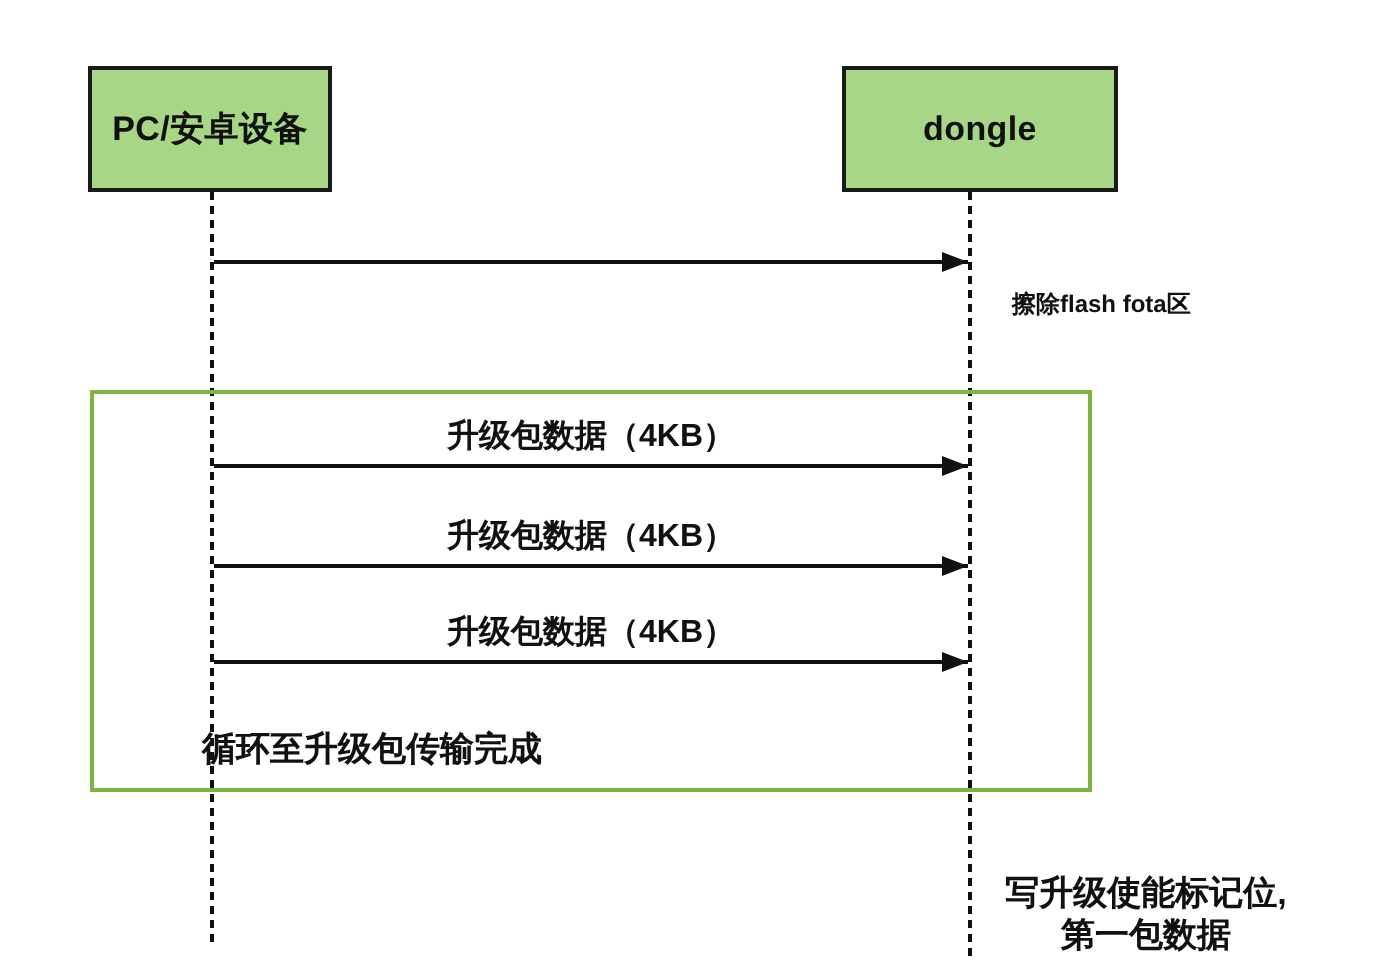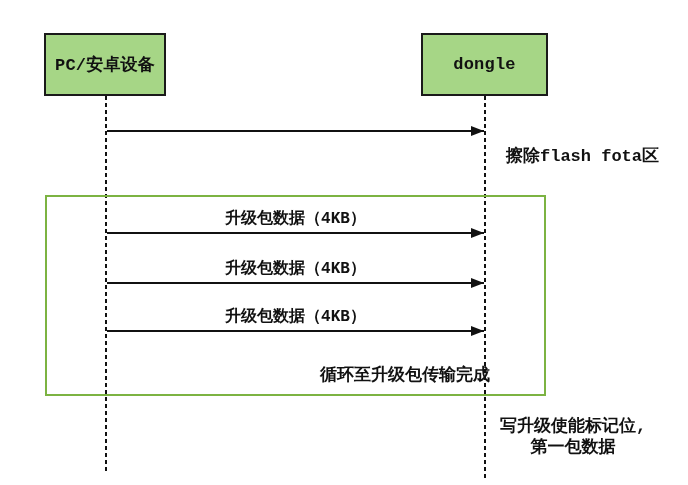--- a/index.html
+++ b/index.html
@@ -1,21 +1,21 @@
 <!DOCTYPE html>
 <html style="--actor-fill: #A6D686; --actor-border: #1A1A1A; --loop-border: #7CB342; --line: #111111; --background: #FFFFFF;"><head>
 <meta charset="utf-8">
 <style>
   :root {
     --actor-fill: #A6D686;
     --actor-border: #1A1A1A;
     --loop-border: #7CB342;
     --line: #111111;
   }
-  * { margin: 0; padding: 0; box-sizing: border-box; font-family: Liberation Mono, monospace; }
+  * { margin: 0; padding: 0; box-sizing: border-box; }
   html, body { background: #ffffff; }
   body {
     font-family: "Liberation Sans", "DejaVu Sans", sans-serif;
     -webkit-font-smoothing: antialiased;
   }
   .canvas {
     position: relative;
     width: 688px;
     height: 485px;
     background: #ffffff;
@@ -30,21 +30,21 @@
     border: 2px solid var(--actor-border);
     display: flex;
     align-items: center;
     justify-content: center;
     font-size: 17px;
     font-weight: 700;
     color: #111;
     letter-spacing: 0.2px;
   }
   .actor.pc { left: 44px; width: 122px; }
-  .actor.dongle { left: 421px; width: 127px; }
+  .actor.dongle { left: 421px; width: 138px; }
   
   .lifeline {
     position: absolute;
     width: 2px;
     background: repeating-linear-gradient(
       to bottom,
       var(--line) 0px, var(--line) 4px,
       transparent 4px, transparent 7px
     );
   }
@@ -90,43 +90,43 @@
     top: -4px;
     width: 0;
     height: 0;
     border-top: 5px solid transparent;
     border-bottom: 5px solid transparent;
     border-left: 13px solid var(--line);
   }
   
   .loop-caption {
     position: absolute;
-    left: 113px;
+    left: 101px;
     top: 363px;
     width: 377px;
-    text-align: right;
+    text-align: left;
     font-size: 17px;
     font-weight: 700;
     color: #111;
     white-space: nowrap;
   }
   
   .note-erase {
     position: absolute;
     left: 506px;
     top: 144px;
-    font-size: 17px;
+    font-size: 12px;
     font-weight: 700;
     color: #111;
     white-space: nowrap;
   }
   .note-reboot {
     position: absolute;
     left: 487px;
-    top: 416px;
+    top: 436px;
     width: 172px;
     text-align: center;
     font-size: 17px;
     line-height: 21px;
     font-weight: 700;
     color: #111;
   }
 </style>
 </head>
 <body>

